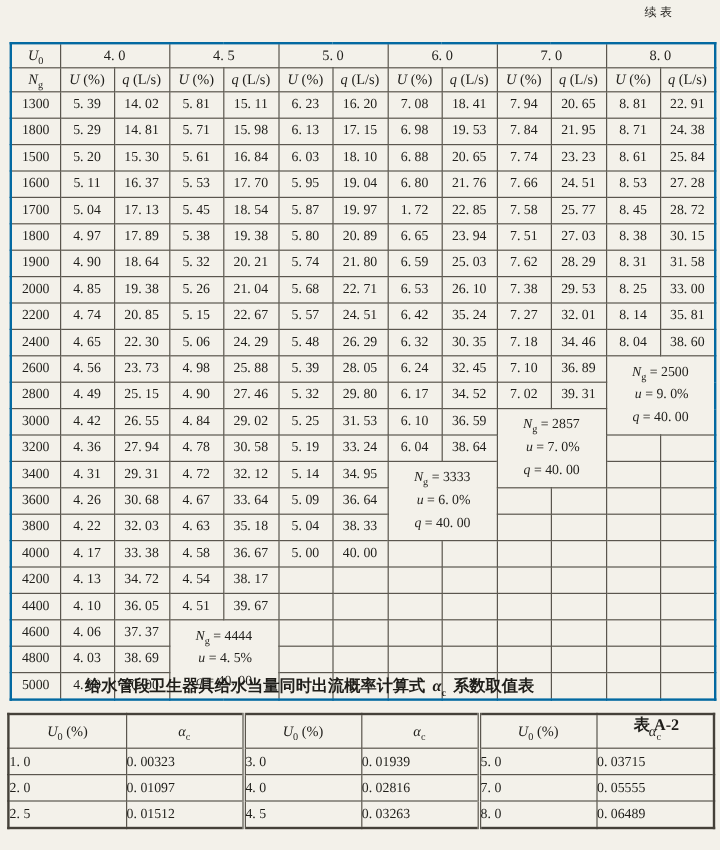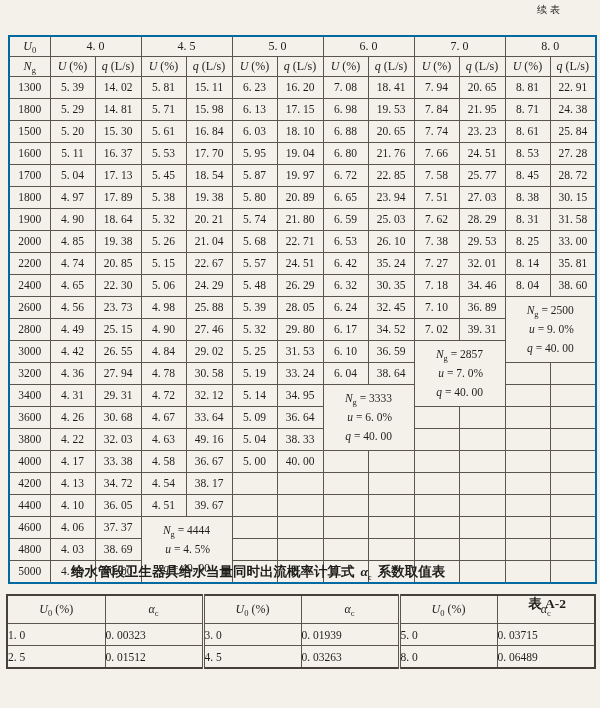--- a/index.html
+++ b/index.html
@@ -162,21 +162,21 @@
         <td>27. 28</td>
       </tr>
       <tr>
         <th>1700</th>
         <td>5. 04</td>
         <td>17. 13</td>
         <td>5. 45</td>
         <td>18. 54</td>
         <td>5. 87</td>
         <td>19. 97</td>
-        <td>6. 72</td>
+        <td>1. 72</td>
         <td>22. 85</td>
         <td>7. 58</td>
         <td>25. 77</td>
         <td>8. 45</td>
         <td>28. 72</td>
       </tr>
       <tr>
         <th>1800</th>
         <td>4. 97</td>
         <td>17. 89</td>
@@ -326,21 +326,21 @@
         <td></td>
         <td></td>
         <td></td>
         <td></td>
       </tr>
       <tr>
         <th>3800</th>
         <td>4. 22</td>
         <td>32. 03</td>
         <td>4. 63</td>
-        <td>49. 16</td>
+        <td>35. 18</td>
         <td>5. 04</td>
         <td>38. 33</td>
         <td></td>
         <td></td>
         <td></td>
         <td></td>
       </tr>
       <tr>
         <th>4000</th>
         <td>4. 17</td>
@@ -456,20 +456,28 @@
   <tbody>
       <tr>
         <td>1. 0</td>
         <td>0. 00323</td>
         <td class="dsep">3. 0</td>
         <td>0. 01939</td>
         <td class="dsep">5. 0</td>
         <td>0. 03715</td>
       </tr>
       <tr>
+        <td>2. 0</td>
+        <td>0. 01097</td>
+        <td class="dsep">4. 0</td>
+        <td>0. 02816</td>
+        <td class="dsep">7. 0</td>
+        <td>0. 05555</td>
+      </tr>
+      <tr>
         <td>2. 5</td>
         <td>0. 01512</td>
         <td class="dsep">4. 5</td>
         <td>0. 03263</td>
         <td class="dsep">8. 0</td>
         <td>0. 06489</td>
       </tr>
     </tbody>
 </table>
 

